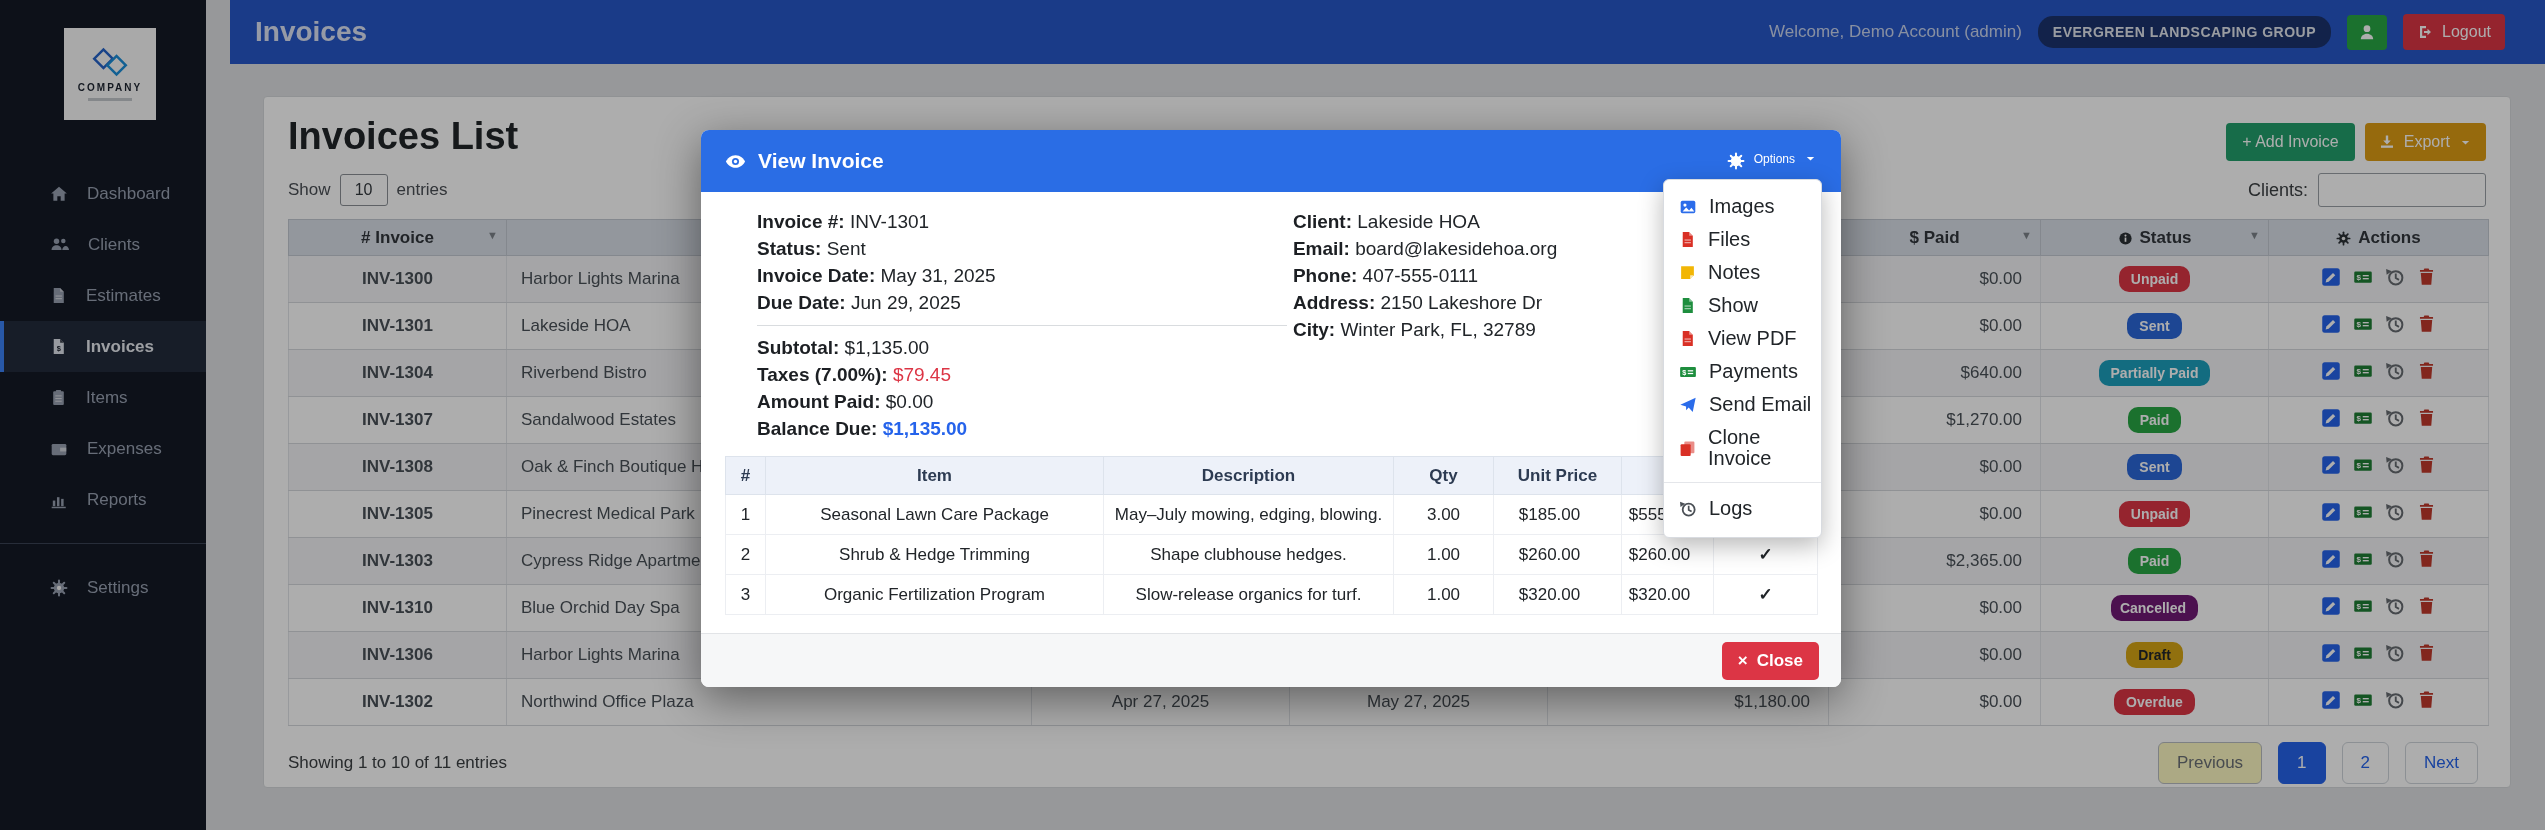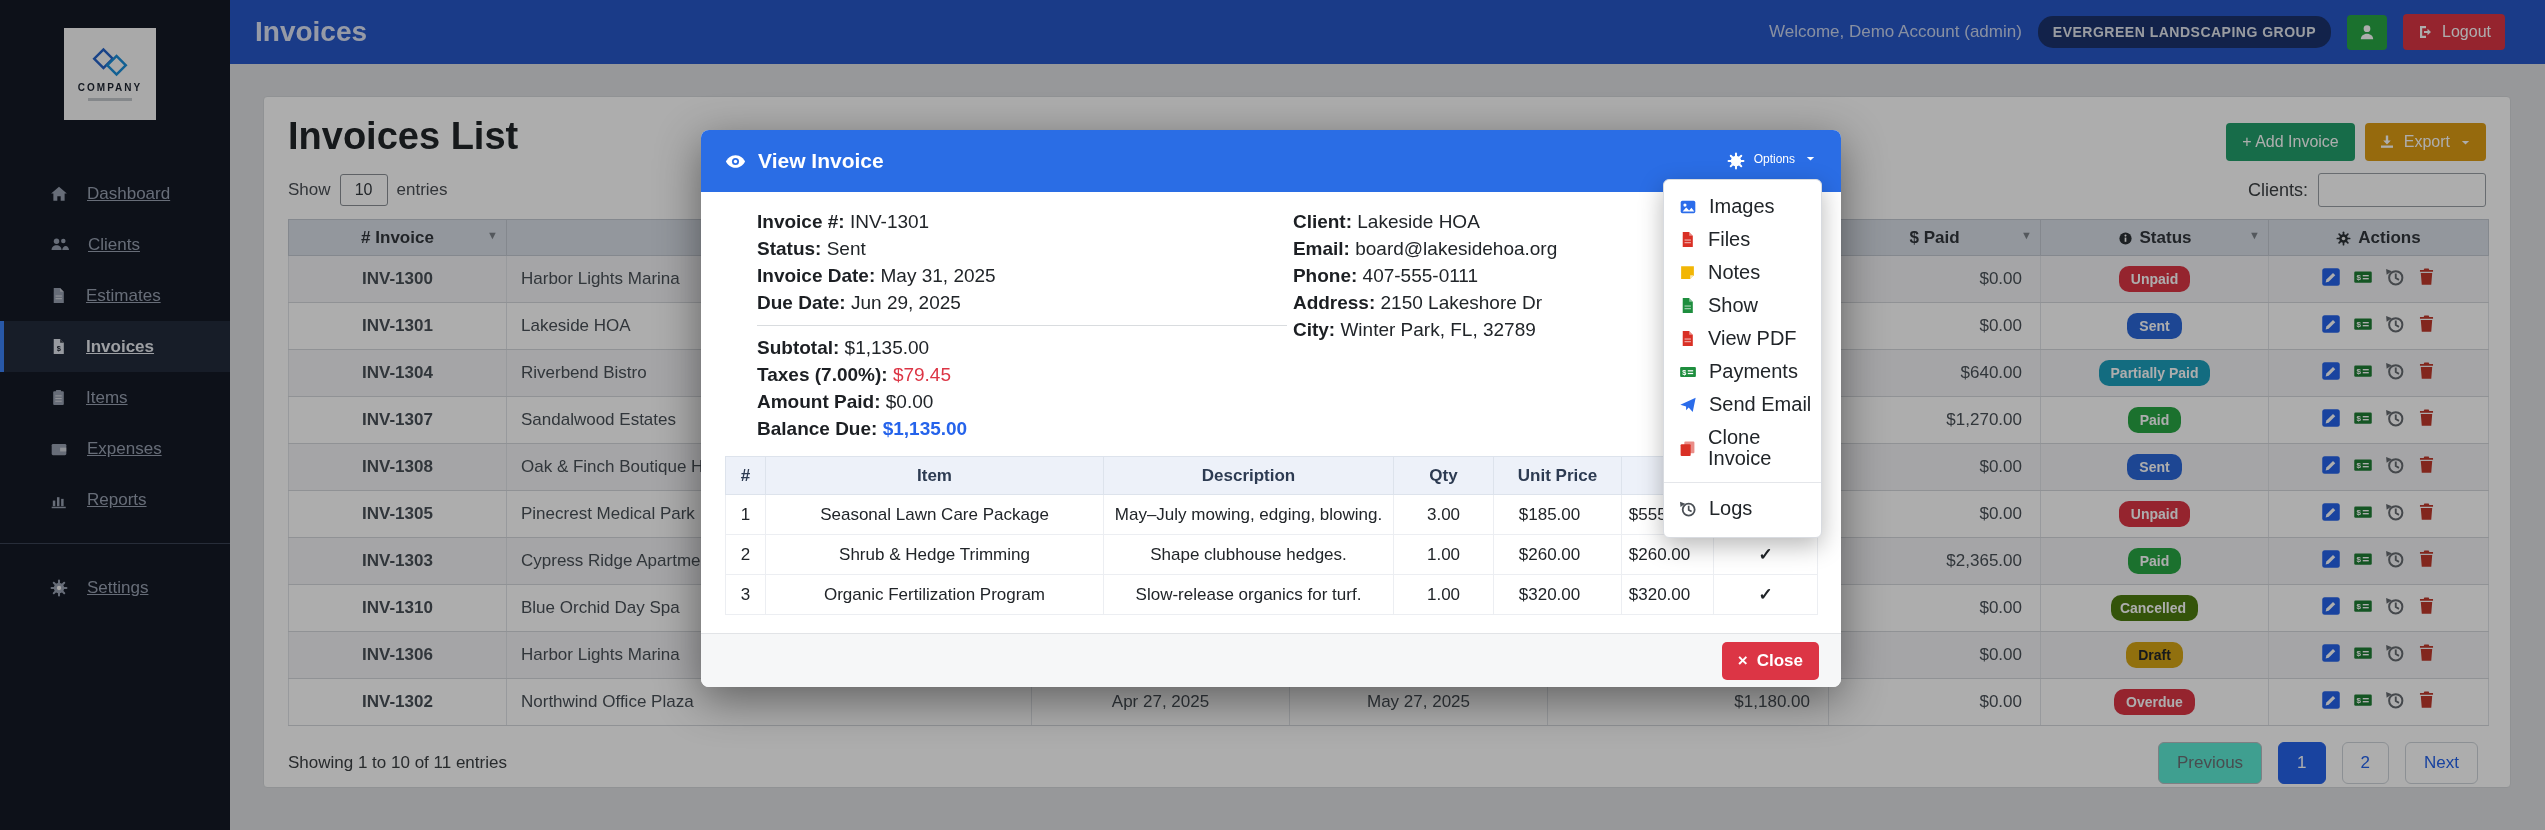--- a/index.html
+++ b/index.html
@@ -7,28 +7,28 @@
   body {
     font-family:"Liberation Sans", sans-serif;
     background:#dfe0e3;
     position:relative;
     overflow:hidden;
     color:#212529;
   }
   .ic { display:inline-block; vertical-align:middle; flex:none; }
 
   
-  .sidebar { position:absolute; left:0; top:0; width:230px; height:830px; background:#141a26; z-index:1; }
+  .sidebar { position:absolute; left:0; top:0; width:206px; height:830px; background:#141a26; z-index:1; }
   .logo-box { position:absolute; left:64px; top:28px; width:92px; height:92px; background:#fafafa;
     display:flex; flex-direction:column; align-items:center; justify-content:center; gap:5px; }
   .logo-text { font-size:10px; font-weight:bold; letter-spacing:2px; color:#1d2430; }
   .logo-slogan { width:44px; height:3px; background:#c3c7cc; }
   .nav { position:absolute; top:168px; left:0; right:0; }
   .nav-item { height:51px; display:flex; align-items:center; padding-left:50px; gap:19px;
-    color:#98a1b1; font-size:17px; cursor:pointer;text-decoration:underline; }
+    color:#98a1b1; font-size:17px; cursor:pointer; }
   .nav-item .ic { color:#98a1b1; }
   .nav-item.active { background:#222b3c; border-left:4px solid #3b82f6; padding-left:46px;
     color:#e8ebf0; font-weight:bold; }
   .nav-item.active .ic { color:#dfe4ec; }
   .nav-divider { border-top:1px solid #3a4354; margin:18px 0; }
 
   
   .topbar { position:absolute; left:230px; top:0; width:2315px; height:64px; background:#2757c9;
     display:flex; align-items:center; padding:0 40px 0 25px; z-index:1; }
   .topbar-title { color:#dde4f5; font-size:28px; font-weight:bold; }
@@ -70,31 +70,31 @@
   td.c-inv { text-align:center; font-weight:bold; color:#41464b; }
   td.c-client { padding-left:14px; font-size:16.5px; }
   td.c-date { text-align:center; }
   td.c-total, td.c-paid { text-align:right; padding-right:18px; }
   td.c-status, td.c-actions { text-align:center; }
   .badge { display:inline-block; padding:5px 12px; border-radius:10px; font-size:14px; font-weight:bold; color:#fff; }
   .b-unpaid,.b-overdue { background:#dc3545; }
   .b-sent { background:#2c68d9; }
   .b-partial { background:#1d9fbd; }
   .b-paid { background:#28a745; }
-  .b-cancelled { background:#4d7c0f;padding-left:9px; }
+  .b-cancelled { background:#701a75;padding-left:9px; }
   .b-draft { background:#d6a516; color:#22262a; }
   .act { display:inline-flex; gap:12px; align-items:center; }
   .a-edit { color:#2563eb; } .a-pay { color:#1e7e34; } .a-hist { color:#666b70; } .a-del { color:#c0392b; }
 
   .table-footer { display:flex; align-items:center; margin-top:16px; }
   .summary { font-size:17px; color:#3c4043; }
   .pager { margin-left:auto; display:flex; gap:16px; align-items:center; padding-right:8px; }
   .pg-btn { padding:10px 18px; border:1px solid #cfd4da; border-radius:6px; font-size:17px;
     color:#2563eb; background:#fff; cursor:pointer; }
-  .pg-prev { background:#5eead4; color:#6b7075; border-color:#b8bdc2; }
+  .pg-prev { background:#fef9c3; color:#6b7075; border-color:#b8bdc2; }
   .pg-active { background:#2563eb; color:#fff; border-color:#2563eb; }
 
   
   .backdrop { position:absolute; inset:0; background:rgba(0,0,0,.32); z-index:5; }
   .modal { position:absolute; left:701px; top:130px; width:1140px; height:557px; background:#fff;
     border-radius:8px; z-index:10; box-shadow:0 12px 45px rgba(0,0,0,.45); display:flex; flex-direction:column; }
   .modal-header { height:62px; background:#2a6de5; border-radius:8px 8px 0 0; display:flex;
     align-items:center; padding:0 24px; color:#fff; flex:none; }
   .modal-title { font-size:21px; font-weight:bold; display:flex; gap:12px; align-items:center; }
   .options-btn { margin-left:auto; font-size:12px; display:flex; gap:9px; cursor:pointer; }

